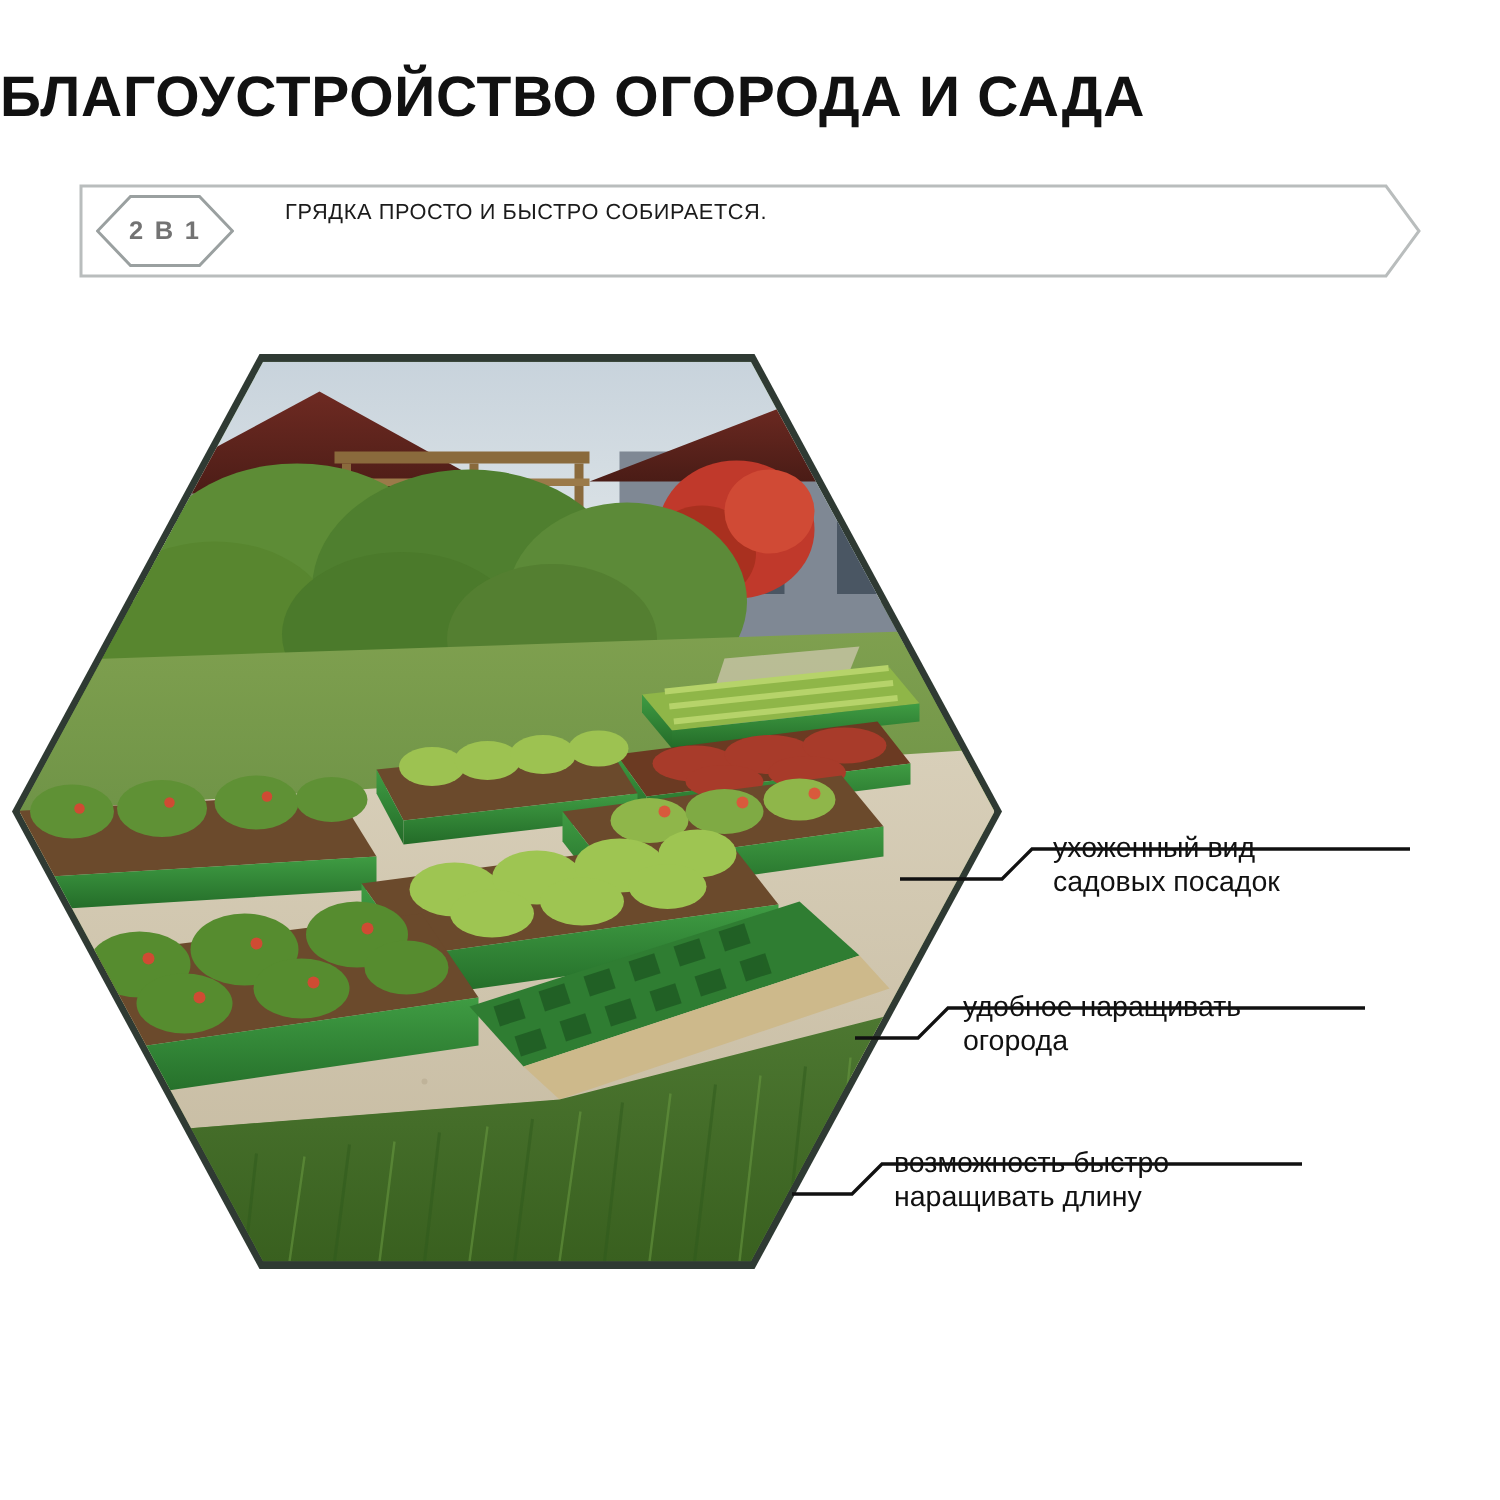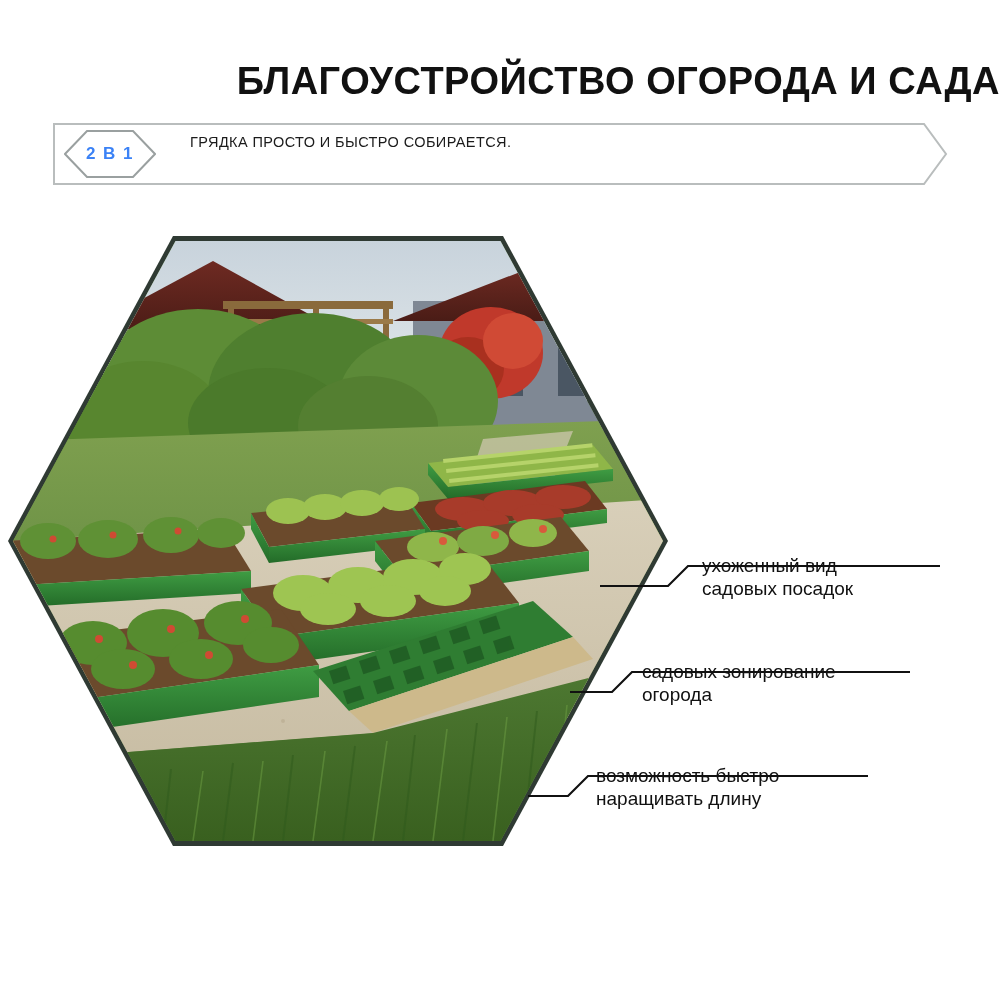--- a/index.html
+++ b/index.html
@@ -15,27 +15,26 @@
     font-family: "Liberation Sans", sans-serif;
     color: #1b1b1b;
   }
 
   
   .title {
     position: absolute;
     top: 44px;
     left: 0;
     width: 1000px;
-    text-align: right;
+    text-align: left;
     font-size: 38px;
     font-weight: bold;
     letter-spacing: 0.5px;
     color: #111111;
     white-space: nowrap;
-    margin-top: 16px;
   }
 
   
   .badge-bar {
     position: absolute;
     top: 118px;
     left: 48px;
     width: 904px;
     height: 72px;
   }
@@ -48,21 +47,21 @@
     left: 16px;
     top: 12px;
     width: 92px;
     height: 48px;
     display: flex;
     align-items: center;
     justify-content: center;
     font-size: 17px;
     font-weight: bold;
     letter-spacing: 1.5px;
-    color: #3b82f6;
+    color: #737373;
     z-index: 2;
   }
   .badge-hex {
     position: absolute;
     left: 16px;
     top: 12px;
     width: 92px;
     height: 48px;
     z-index: 1;
   }
@@ -395,21 +394,21 @@
     <path d="M0 30 L68 30 L88 10 L340 10" fill="none" stroke="#111111" stroke-width="2.2"></path>
   </svg>
   <div class="ctext">ухоженный вид
 садовых посадок</div>
 </div>
 
 <div class="callout" id="callout-2">
   <svg class="cline" viewBox="0 0 340 56">
     <path d="M0 30 L42 30 L62 10 L340 10" fill="none" stroke="#111111" stroke-width="2.2"></path>
   </svg>
-  <div class="ctext">садовых зонирование
+  <div class="ctext">удобное наращивать
 огорода</div>
 </div>
 
 <div class="callout" id="callout-3">
   <svg class="cline" viewBox="0 0 340 56">
     <path d="M0 30 L40 30 L60 10 L340 10" fill="none" stroke="#111111" stroke-width="2.2"></path>
   </svg>
   <div class="ctext">возможность быстро
 наращивать длину</div>
 </div>

